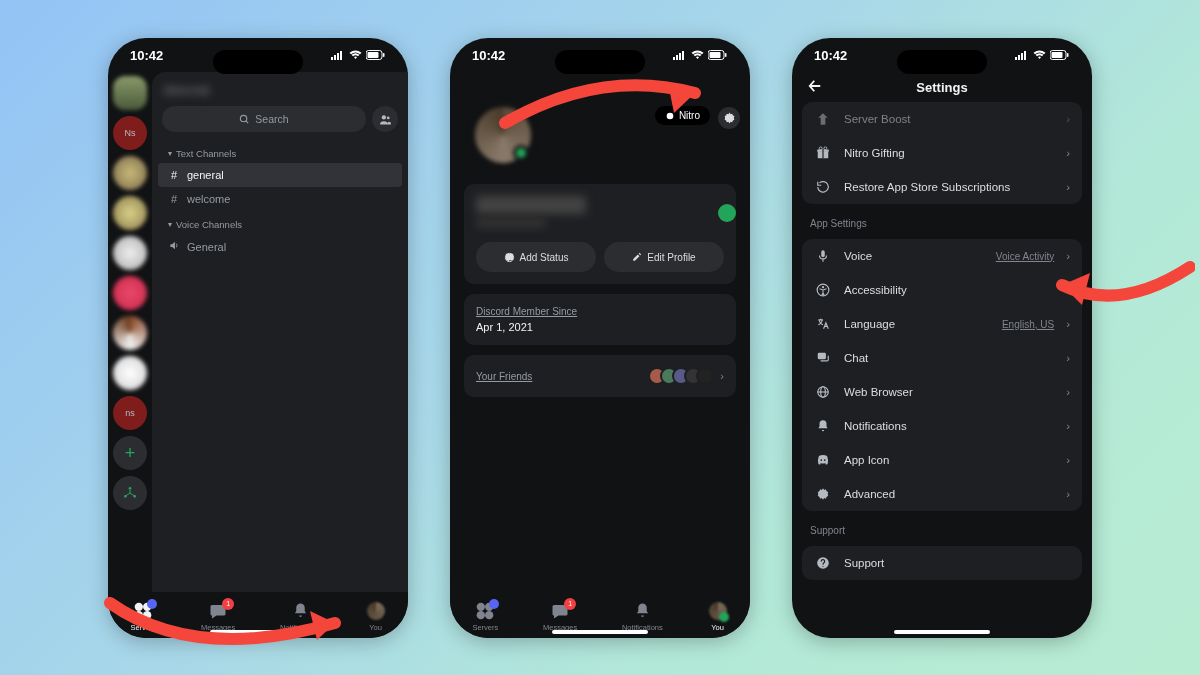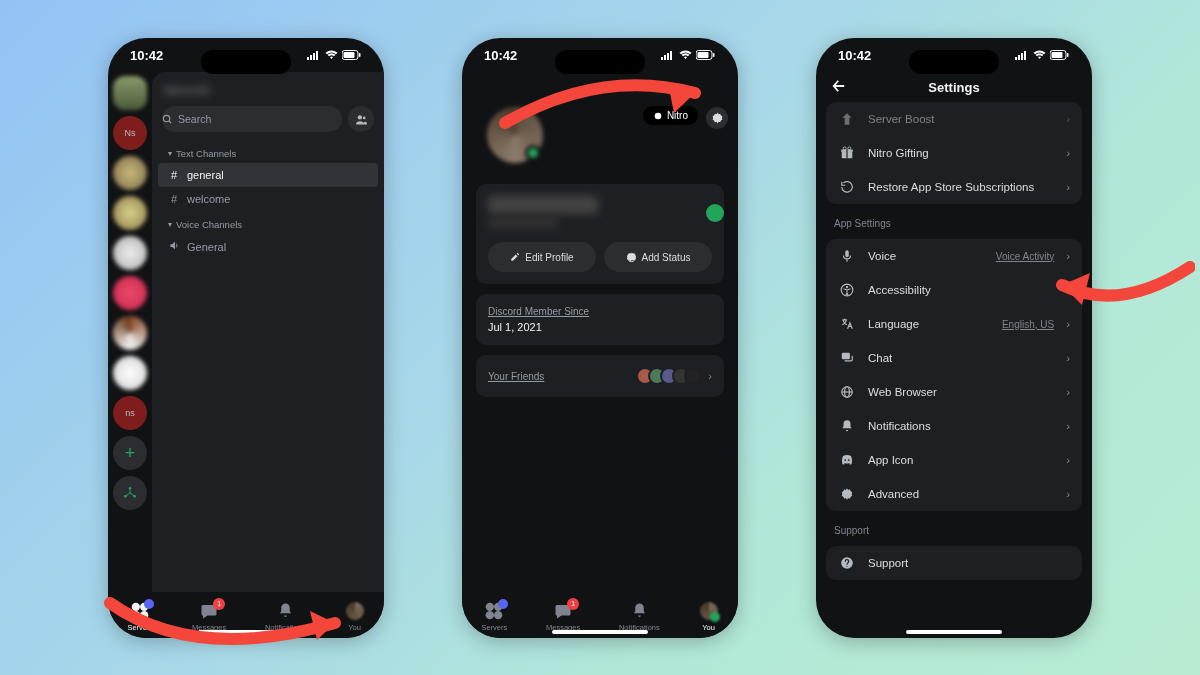--- a/index.html
+++ b/index.html
@@ -7,21 +7,21 @@
     width: 1200px;
     height: 675px;
     background: linear-gradient(135deg, #93c3f5 0%, #a8d8e8 45%, #b2e8d8 70%, #b8ecd2 100%);
     font-family: -apple-system, BlinkMacSystemFont, "Segoe UI", sans-serif;
     display: flex;
     justify-content: space-between;
     padding: 38px 108px;
     position: relative;
   }
   .phone {
-    width: 276px;
+    width: 300px;
     height: 600px;
     background: #111214;
     border-radius: 38px;
     overflow: hidden;
     position: relative;
     color: #dbdee1;
     font-size: 11px;
     box-shadow: 0 4px 20px rgba(0,0,0,0.25);
   }
   .statusbar {
@@ -43,21 +43,21 @@
   .serverlist { width:44px; display:flex; flex-direction:column; align-items:center; gap:6px; padding-top:4px;}
   .servericon { width:34px; height:34px; border-radius:50%; background:linear-gradient(135deg,#6b7a5a,#3a4a3a); }
   .servericon.sq { border-radius:12px; }
   .servericon.blur { filter: blur(2px); }
   .servericon.txt { background:#7f1d1d; color:#b5bac1; display:flex; align-items:center; justify-content:center; font-size:9px; }
   .servericon.add { background:#2b2d31; color:#23a559; display:flex; align-items:center; justify-content:center; font-size:18px; }
   .channels { flex:1; background:#1e1f22; border-top-left-radius:14px; padding: 6px 6px; }
   .chan-header { display:flex; align-items:center; gap:6px; padding:6px 6px 10px; }
   .chan-header .title { filter:blur(4px); color:#777; font-weight:600; }
   .search-row{ display:flex; gap:6px; padding:0 4px 8px;}
-  .searchbox { flex:1; background:#2b2d31; border-radius:18px; height:26px; display:flex; align-items:center; justify-content:flex-start; gap:5px; color:#949ba4; font-size:10.5px;}
+  .searchbox { flex:1; background:#2b2d31; border-radius:18px; height:26px; display:flex; align-items:center; justify-content:center; gap:5px; color:#949ba4; font-size:10.5px;}
   .roundbtn { width:26px; height:26px; border-radius:50%; background:#2b2d31; display:flex; align-items:center; justify-content:center; color:#b5bac1;}
   .section-label { color:#949ba4; font-size:9.5px; padding:8px 10px 4px; display:flex; align-items:center; gap:4px;}
   .chan { display:flex; align-items:center; gap:7px; padding:6px 10px; color:#949ba4; font-size:11px; border-radius:4px;}
   .chan.active { background:#313338; color:#f2f3f5; }
   .chan .hashico { width:12px; text-align:center; }
   .tabbar { position:absolute; bottom:0; left:0; right:0; height:46px; background:#111214; display:flex; justify-content:space-around; align-items:center; padding-top:2px;}
   .tabbtn { display:flex; flex-direction:column; align-items:center; gap:2px; color:#80848e; font-size:7.5px; position:relative;}
   .tabbtn.active{ color:#f2f3f5; }
   .tabbtn .ico { width:20px; height:20px; display:flex; align-items:center; justify-content:center; position:relative;}
   .homebar { position:absolute; bottom:4px; left:50%; transform:translateX(-50%); width:96px; height:4px; background:#fff; border-radius:4px;}
@@ -272,38 +272,38 @@
     <div class="avatar-lg">
       <div class="status-dot"></div>
     </div>
     <div class="badge-circle"></div>
 
     <div class="card" style="margin-top:16px;">
       <div class="username-blur"></div>
       <div class="tag-blur"></div>
       <div class="pill-row">
         <div class="pill-btn">
-          <svg width="10" height="10" viewBox="0 0 24 24" fill="#dbdee1">
-              <path d="M3 17 l11-11 l4 4 l-11 11 h-4 z M16 4 l2-2 l4 4 l-2 2 z"></path>
-            </svg>
-          <span>Edit Profile</span>
-        </div>
-        <div class="pill-btn">
           <svg width="11" height="11" viewBox="0 0 24 24" fill="#dbdee1">
               <circle cx="12" cy="12" r="9" fill="none" stroke="#dbdee1" stroke-width="2"></circle>
               <path d="M4 4 h16 v10 a4 4 0 0 1 -4 4 h-4 l-4 4 v-4 h-2 a2 2 0 0 1 -2-2 z" fill="#dbdee1"></path>
             </svg>
           <span>Add Status</span>
         </div>
+        <div class="pill-btn">
+          <svg width="10" height="10" viewBox="0 0 24 24" fill="#dbdee1">
+              <path d="M3 17 l11-11 l4 4 l-11 11 h-4 z M16 4 l2-2 l4 4 l-2 2 z"></path>
+            </svg>
+          <span>Edit Profile</span>
+        </div>
       </div>
     </div>
 
     <div class="card">
       <div class="info-label">Discord Member Since</div>
-      <div class="info-val">Jul 1, 2021</div>
+      <div class="info-val">Apr 1, 2021</div>
     </div>
 
     <div class="card">
       <div class="friends-row">
         <span class="info-label" style="margin:0;">Your Friends</span>
         <div style="display:flex; align-items:center; gap:6px;">
           <div class="friend-avatars">
             <div class="fa" style="background:#a85a4a;margin-left:0;"></div>
             <div class="fa" style="background:#4a7a5a;"></div>
             <div class="fa" style="background:#5a5a8a;"></div>

